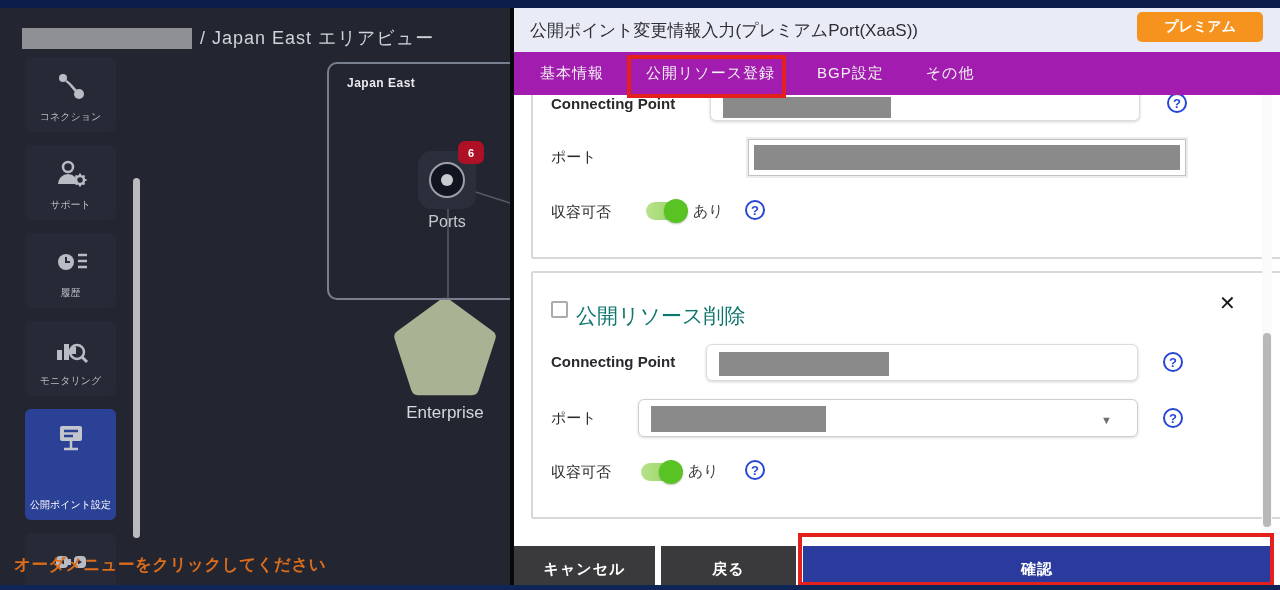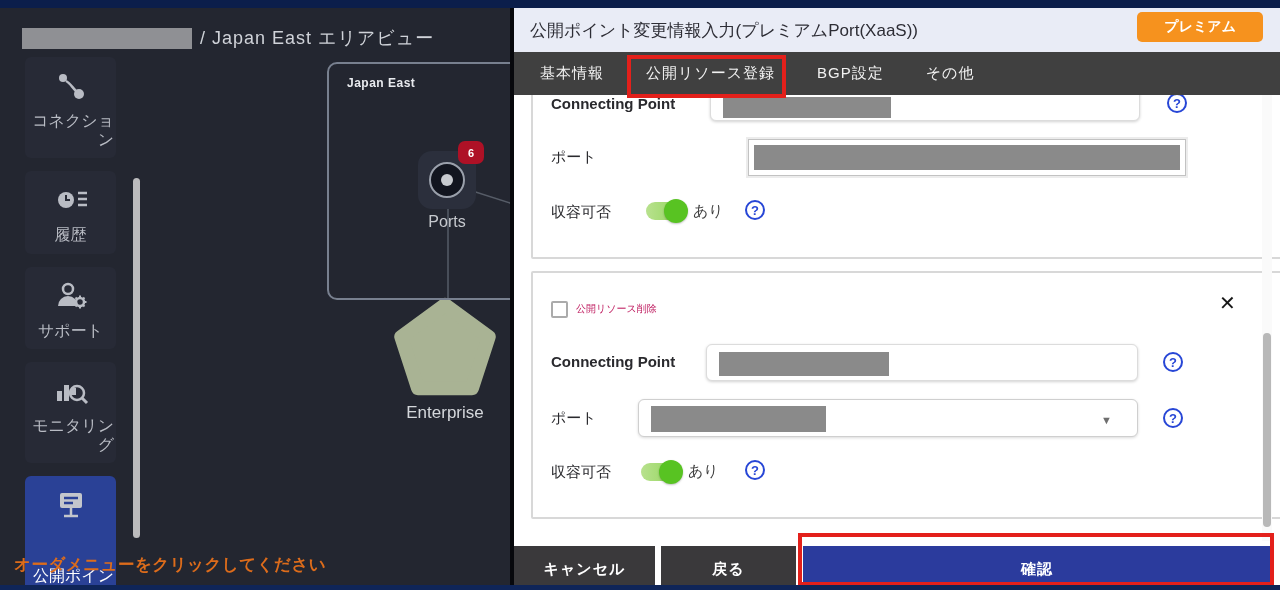--- a/index.html
+++ b/index.html
@@ -11,21 +11,21 @@
   .bottom-strip { position:absolute; left:0; top:585px; width:1280px; height:5px; background:#0f2558; z-index:40; }
 
   
   .map-area { position:absolute; left:0; top:8px; width:514px; height:577px; background:#232630; overflow:hidden; }
   .breadcrumb { position:absolute; left:22px; top:18px; height:24px; display:flex; align-items:center; gap:8px; }
   .redacted-title { width:170px; height:21px; background:#8f9094; }
   .breadcrumb-text { color:#d0d3d9; font-size:18px; letter-spacing:1px; }
 
   .sidebar { position:absolute; left:25px; top:49px; width:91px; }
   .nav-item { width:91px; border-radius:6px; background:#272a36; margin-bottom:13px; display:flex; flex-direction:column; align-items:center; justify-content:center; padding:12px 2px 9px; cursor:pointer; }
-  .nav-item .nav-label { color:#b9bcc4; font-size:16px; margin-top:8px; text-align:right; line-height:1.2; }
+  .nav-item .nav-label { color:#b9bcc4; font-size:10px; margin-top:8px; text-align:right; line-height:1.2; }
   .nav-item.active { background:#2a4196;gap:36px; }
   .nav-item.active .nav-label { color:#ffffff; }
   .nav-icon { width:36px; height:34px; display:block; }
   .board-line { stroke:#272a36; }
   .active .board-line { stroke:#2a4196; }
   .sidebar-scrollbar { position:absolute; left:133px; top:170px; width:7px; height:360px; border-radius:4px; background:#d6d6d6; opacity:.85; }
 
   .region-box { position:absolute; left:327px; top:54px; width:220px; height:238px; border:2.5px solid #78808f; border-radius:10px; }
   .region-title { position:absolute; left:18px; top:12px; color:#e8eaee; font-size:12px; font-weight:bold; letter-spacing:.5px; }
 
@@ -42,21 +42,21 @@
   .map-hint { position:absolute; left:14px; top:546px; color:#dd6c1b; font-size:16.5px; font-weight:bold; letter-spacing:.5px; }
 
   
   .panel-divider { position:absolute; left:510px; top:8px; width:4px; height:577px; background:#07080c; z-index:5; }
   .panel { position:absolute; left:514px; top:8px; width:766px; height:577px; background:#ffffff; z-index:6; }
 
   .panel-header { position:absolute; left:0; top:0; width:766px; height:44px; background:#e9ecf6; display:flex; align-items:center; }
   .panel-title { margin-left:16px; color:#2d2d35; font-size:17px; }
   .premium-badge { position:absolute; right:17px; top:4px; background:#f6921e; color:#fff; font-size:14px; font-weight:bold; padding:6px 27px; border-radius:5px; }
 
-  .tabbar { position:absolute; left:0; top:44px; width:766px; height:43px; background:#404040; display:flex; align-items:center; z-index:8; }
+  .tabbar { position:absolute; left:0; top:44px; width:766px; height:43px; background:#a21caf; display:flex; align-items:center; z-index:8; }
   .tab { color:#f2f2f2; font-size:15px; padding:0 16px; margin-left:10px; cursor:pointer; letter-spacing:1px; }
 
   .content { position:absolute; left:0; top:87px; width:766px; height:446px; background:#fff; overflow:hidden; }
 
   .card { position:absolute; left:17px; width:794px; background:#fff; border:2px solid #d8d8d8; border-radius:2px; }
   .card1 { top:-40px; height:204px; }
   .card2 { top:176px; height:248px; }
 
   .field-label { position:absolute; color:#2a2a2e; font-size:15px; }
   .field-label.en { font-weight:bold; font-size:15px; }
@@ -70,21 +70,21 @@
   .select-input { position:absolute; background:#fff; border:1px solid #cfcfcf; border-radius:6px; box-shadow:0 1px 3px rgba(0,0,0,.15); }
   .chevron { position:absolute; color:#6e6e6e; font-size:11px; }
 
   .help-icon { position:absolute; width:20px; height:20px; border:2px solid #2746d6; border-radius:50%; color:#2746d6; font-size:13px; font-weight:bold; display:flex; align-items:center; justify-content:center; cursor:pointer; background:#fff; }
 
   .toggle { position:absolute; width:40px; height:18px; border-radius:10px; background:linear-gradient(90deg,#b8e18e,#8ed455); cursor:pointer; }
   .toggle .knob { position:absolute; right:-2px; top:-3px; width:24px; height:24px; border-radius:50%; background:#58c322; box-shadow:0 1px 2px rgba(0,0,0,.25); }
   .toggle-value { position:absolute; color:#3f3f3f; font-size:15px; }
 
   .checkbox { position:absolute; width:17px; height:17px; border:2px solid #ababab; border-radius:2px; background:#fff; cursor:pointer; }
-  .checkbox-label { position:absolute; color:#be185d; font-size:10px; }
+  .checkbox-label { position:absolute; color:#0f766e; font-size:21px; }
   .close-x { position:absolute; color:#161616; font-size:20px; font-weight:bold; cursor:pointer; line-height:1; }
 
   .content-scrollbar-track { position:absolute; left:748px; top:0; width:10px; height:446px; background:#fafafa; }
   .content-scrollbar-thumb { position:absolute; left:749px; top:238px; width:8px; height:194px; border-radius:4px; background:#b8b8b8; }
 
   .footer { position:absolute; left:0; top:533px; width:766px; height:52px; background:#fff; }
   .btn { position:absolute; top:5px; height:46px; display:flex; align-items:center; justify-content:center; color:#fff; font-size:15px; font-weight:bold; cursor:pointer; letter-spacing:1px; }
   .btn-dark { background:#3a393b; }
   .btn-cancel { left:0; width:141px; }
   .btn-back { left:147px; width:135px; }
@@ -129,33 +129,20 @@
 
     <nav class="sidebar">
 
       <div class="nav-item">
         <svg class="nav-icon" viewBox="0 0 34 34">
           <circle cx="9" cy="9" r="4" fill="#b9bcc4"></circle>
           <circle cx="25" cy="25" r="5" fill="#b9bcc4"></circle>
           <path d="M12 12 C16 14 18 18 22 22" stroke="#b9bcc4" stroke-width="2.5" fill="none"></path>
         </svg>
         <span class="nav-label">コネクション</span>
-      </div>
-
-      <div class="nav-item">
-        <svg class="nav-icon" viewBox="0 0 34 34">
-          <circle cx="12" cy="17" r="8" fill="#b9bcc4"></circle>
-          <path d="M12 12 v5 h4" stroke="#272a36" stroke-width="2" fill="none"></path>
-          <g stroke="#b9bcc4" stroke-width="2.5">
-            <line x1="24" y1="10" x2="33" y2="10"></line>
-              <line x1="24" y1="16" x2="33" y2="16"></line>
-            <line x1="24" y1="22" x2="33" y2="22"></line>
-          </g>
-        </svg>
-        <span class="nav-label">履歴</span>
       </div>
 
       <div class="nav-item">
         <svg class="nav-icon" viewBox="0 0 34 34">
           <circle cx="14" cy="10" r="5" fill="none" stroke="#b9bcc4" stroke-width="2.5"></circle>
           <path d="M4 27 a10 10 0 0 1 20 0" fill="#b9bcc4"></path>
           <circle cx="26" cy="23" r="4" fill="none" stroke="#b9bcc4" stroke-width="2.5"></circle>
           <g stroke="#b9bcc4" stroke-width="2">
             <line x1="26" y1="16.5" x2="26" y2="19"></line>
               <line x1="26" y1="27" x2="26" y2="29.5"></line>
@@ -165,20 +152,33 @@
               <line x1="28.8" y1="25.8" x2="30.5" y2="27.5"></line>
             <line x1="30.5" y1="18.5" x2="28.8" y2="20.2"></line>
               <line x1="23.2" y1="25.8" x2="21.5" y2="27.5"></line>
           </g>
         </svg>
         <span class="nav-label">サポート</span>
       </div>
 
       <div class="nav-item">
         <svg class="nav-icon" viewBox="0 0 34 34">
+          <circle cx="12" cy="17" r="8" fill="#b9bcc4"></circle>
+          <path d="M12 12 v5 h4" stroke="#272a36" stroke-width="2" fill="none"></path>
+          <g stroke="#b9bcc4" stroke-width="2.5">
+            <line x1="24" y1="10" x2="33" y2="10"></line>
+              <line x1="24" y1="16" x2="33" y2="16"></line>
+            <line x1="24" y1="22" x2="33" y2="22"></line>
+          </g>
+        </svg>
+        <span class="nav-label">履歴</span>
+      </div>
+
+      <div class="nav-item">
+        <svg class="nav-icon" viewBox="0 0 34 34">
           <rect x="3" y="17" width="5" height="10" fill="#b9bcc4"></rect>
           <rect x="10" y="11" width="5" height="16" fill="#b9bcc4"></rect>
           <rect x="17" y="14" width="5" height="7" fill="#b9bcc4"></rect>
           <circle cx="23" cy="19" r="7" fill="none" stroke="#b9bcc4" stroke-width="2.5"></circle>
           <line x1="28" y1="24" x2="33" y2="29" stroke="#b9bcc4" stroke-width="3"></line>
         </svg>
         <span class="nav-label">モニタリング</span>
       </div>
 
       <div class="nav-item active">

